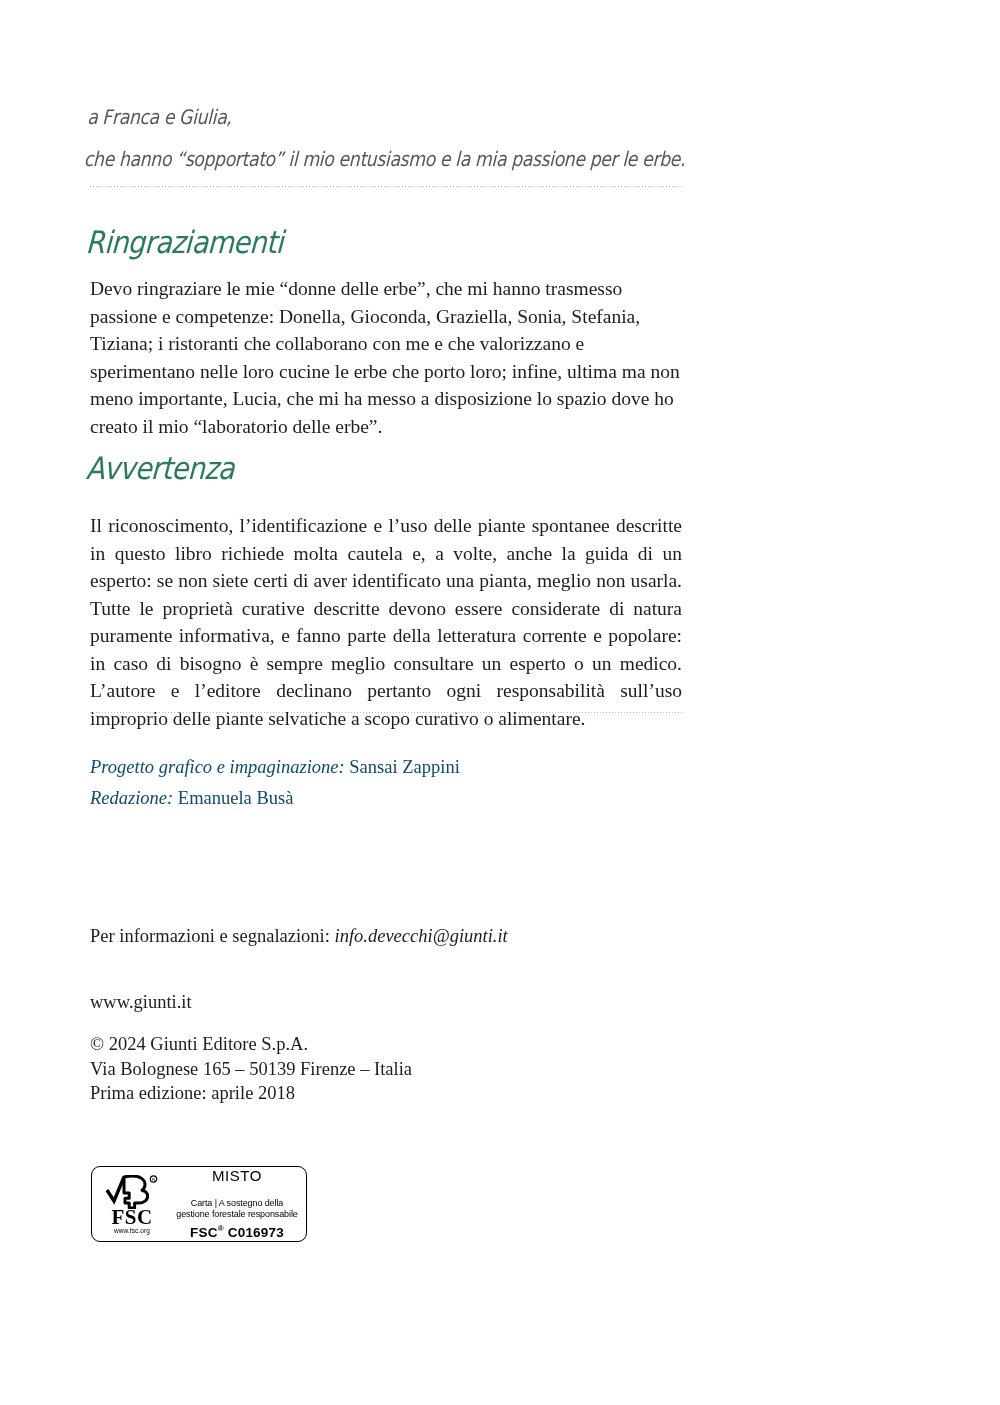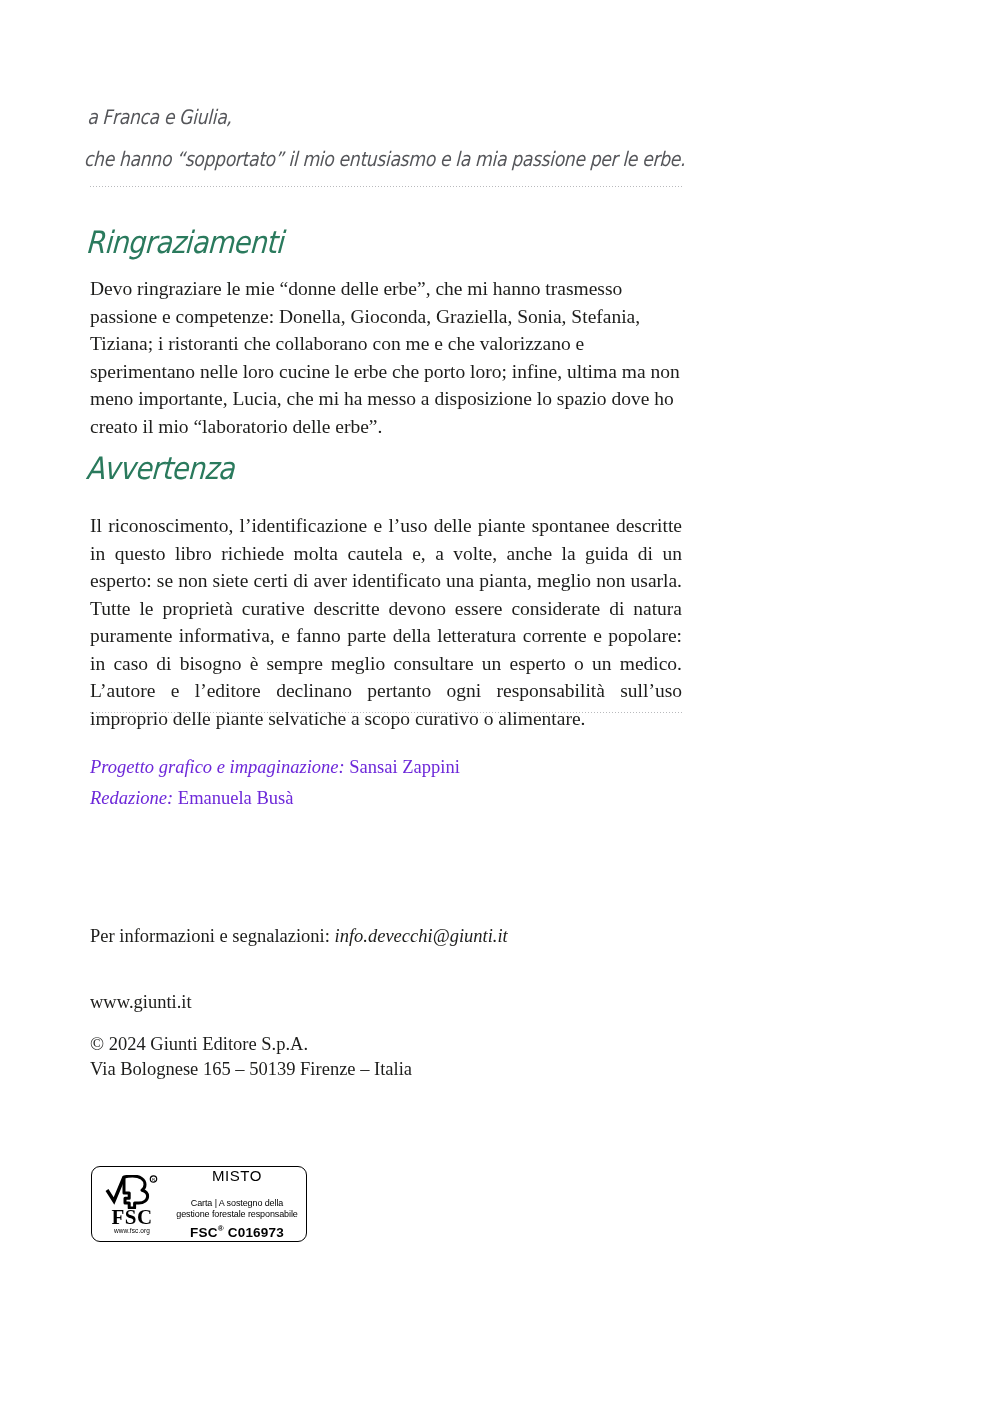--- a/index.html
+++ b/index.html
@@ -69,21 +69,21 @@
   
   .body-par {
     color: #1d1d1b;
     font-size: 19.5px;
     line-height: 27.5px;
   }
   .p-thanks  { top: 275px; text-align: left; }
   .p-warning { top: 512px; text-align: justify; }
 
   
-  .credits { top: 752px; color: #6d28d9; font-size: 18.5px; line-height: 31px; }
+  .credits { top: 752px; color: #0c4a6e; font-size: 18.5px; line-height: 31px; }
   .credits .lbl { font-style: italic; }
 
   .contact  { top: 923px; color: #1d1d1b; font-size: 18.5px; line-height: 26px; }
   .contact .mail { font-style: italic; }
 
   .website  { top: 989px; color: #1d1d1b; font-size: 18.5px; line-height: 26px; }
 
   .imprint  { top: 1032px; color: #1d1d1b; font-size: 18.5px; line-height: 24.5px; }
   .imprint .il { display: block; }
 
@@ -191,20 +191,21 @@
 
   <div class="col contact">
     <span>Per informazioni e segnalazioni: </span><span class="mail">info.devecchi@giunti.it</span>
   </div>
 
   <div class="col website">www.giunti.it</div>
 
   <div class="col imprint">
     <span class="il">© 2024 Giunti Editore S.p.A.</span>
     <span class="il">Via Bolognese 165 – 50139 Firenze – Italia</span>
+    <span class="il">Prima edizione: aprile 2018</span>
   </div>
 
   <div class="fsc-box">
     <div class="fsc-mark">
       <span>
         <svg width="56" height="34" viewBox="0 0 56 34" aria-hidden="true">
           <path d="M3 15 L10 26 L20 2" fill="none" stroke="#000" stroke-width="3.4" stroke-linecap="butt" stroke-linejoin="miter"></path>
           <path d="M20 2 C20 2 24 1 28.5 1 C36 1 41 4.5 41 9.5
                    C41 12 39.8 14 38 15.2 C41.4 16 43.6 18.3 43.6 21.3
                    C43.6 25.2 39.8 28 34.8 28 L30.6 28 L30.6 33 L25.2 33 L25.2 28

